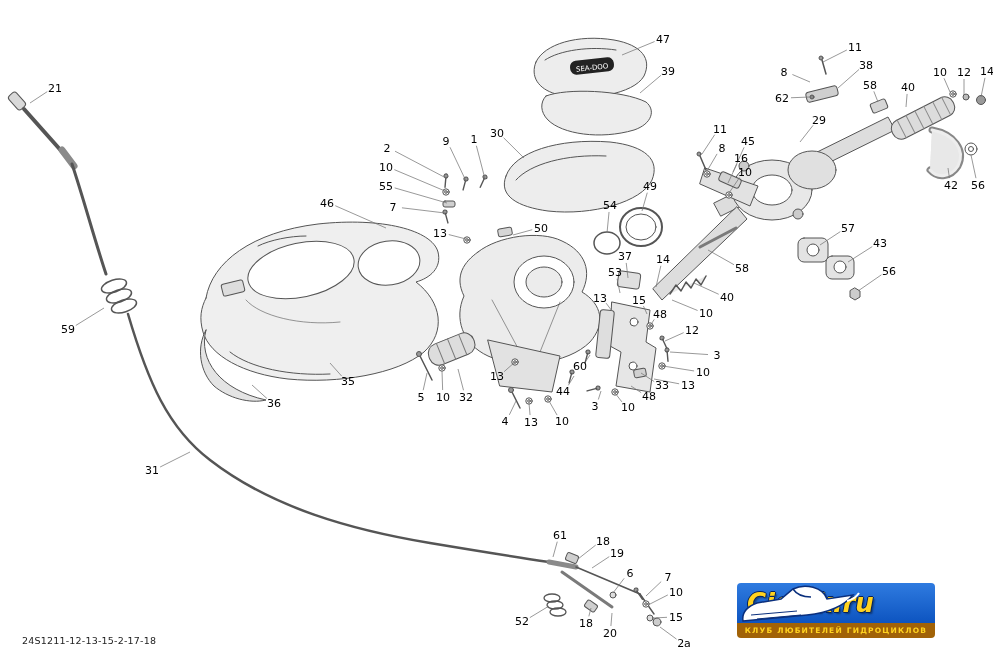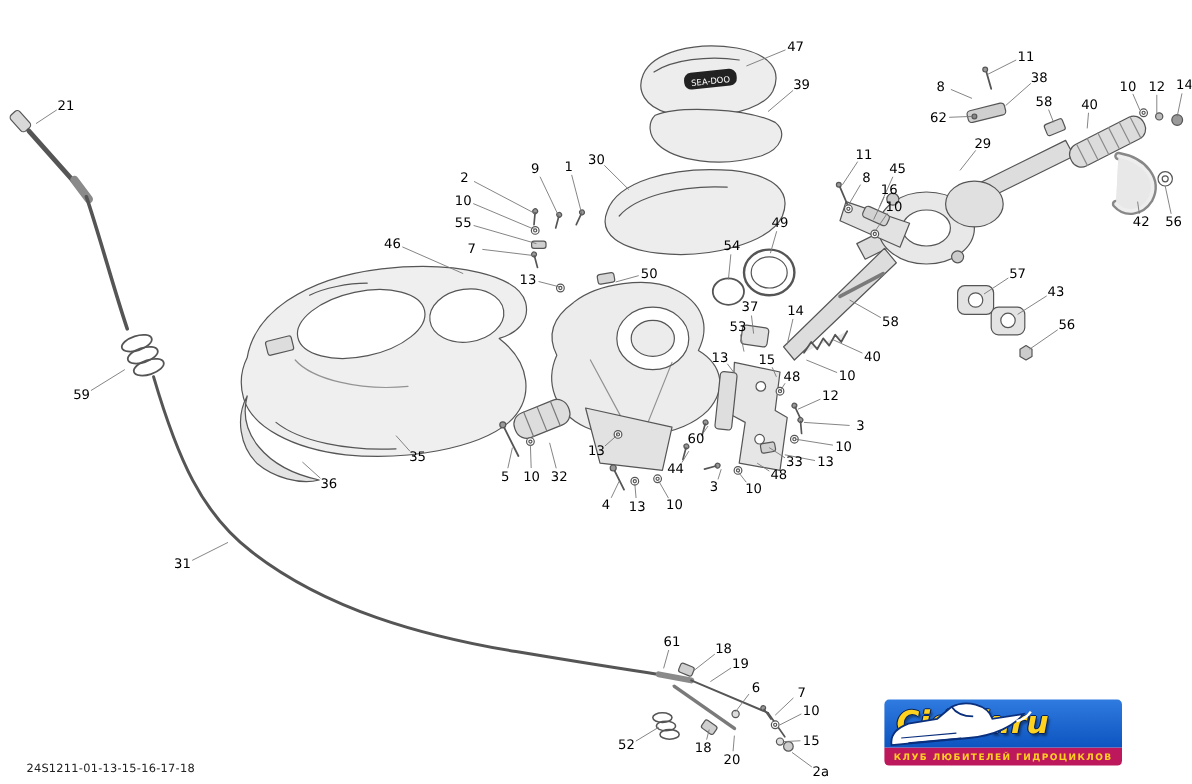--- a/index.html
+++ b/index.html
@@ -21,21 +21,21 @@
     background:linear-gradient(#2f7be0,#0d54c0);
     display:flex;align-items:center;padding-left:10px;box-sizing:border-box;
   }
   .wm-site{
     font-style:italic;font-weight:bold;font-size:26px;color:#ffd21f;line-height:1;
     text-shadow:-1px 0 0 #06225a,1px 0 0 #06225a,0 -1px 0 #06225a,0 1px 0 #06225a,2px 2px 2px rgba(0,0,0,.4);
     z-index:2;
   }
   .wm-jetski{position:absolute;right:-30px;top:-8px;width:128px;height:62px;z-index:3;}
   .wm-strip{
-    height:15px;background:#be185d;border-radius:0 0 4px 4px;
+    height:15px;background:#a16207;border-radius:0 0 4px 4px;
     color:#ffd21f;font-size:7.5px;font-weight:bold;letter-spacing:1.2px;
     text-align:center;line-height:15px;white-space:nowrap;overflow:hidden;
   }
 </style>
 </head>
 <body>
 
 <div class="stage">
 
   <svg id="diagram-svg" width="993" height="653" viewBox="0 0 993 653">
@@ -347,21 +347,21 @@
         <text x="668" y="580.5">7</text>
         <text x="676" y="595.5">10</text>
         <text x="676" y="620.5">15</text>
         <text x="522" y="624.5">52</text>
         <text x="586" y="626.5">18</text>
         <text x="610" y="636.5">20</text>
         <text x="684" y="646.5">2a</text>
       </g>
   </svg>
 
-  <div class="drawing-number">24S1211-01-13-15-16-17-18</div>
+  <div class="drawing-number">24S1211-12-13-15-2-17-18</div>
 
   <div class="watermark">
     <div class="wm-main">
       <span class="wm-site">Cidrik.ru</span>
       <svg class="wm-jetski" viewBox="0 0 128 62">
         <path d="M6,46 L70,40 C92,38 108,30 116,20 L90,24 C86,12 68,8 56,14 L44,24 L20,28 Q4,34 6,46 Z" fill="#ffffff" stroke="#0a2f7d" stroke-width="1.5"></path>
         <path d="M56,14 C60,20 66,22 74,22" fill="none" stroke="#0a2f7d" stroke-width="1.5"></path>
         <path d="M14,40 L60,36 M20,44 L64,40" stroke="#0a2f7d" stroke-width="1" fill="none"></path>
         <path d="M110,26 q8,-2 12,-8" stroke="#ffffff" stroke-width="2" fill="none"></path>
       </svg>

